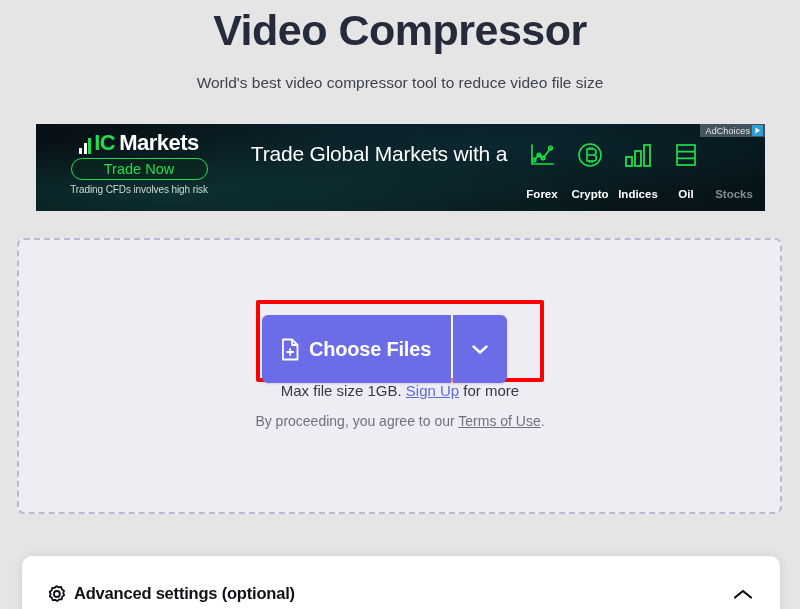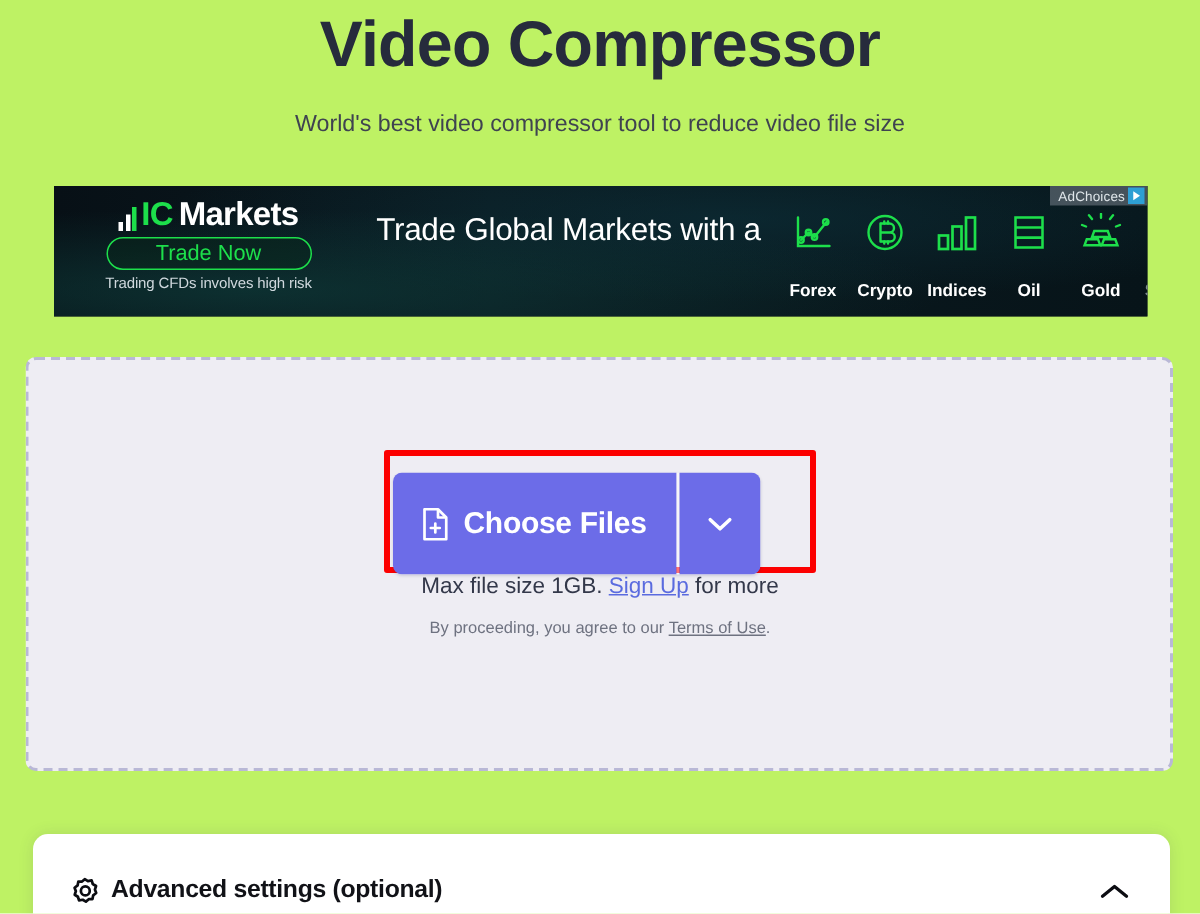--- a/index.html
+++ b/index.html
@@ -8,21 +8,21 @@
     height: 609px;
     background: #ffffff;
     font-family: "Liberation Sans", sans-serif;
     overflow: hidden;
   }
 
   .page {
     position: relative;
     width: 800px;
     height: 609px;
-    background: #bef264;
+    background: #e5e5e5;
   }
 
   
   .page-title {
     position: absolute;
     top: 6px;
     left: 0;
     width: 800px;
     text-align: center;
     font-size: 43px;
@@ -218,21 +218,21 @@
     text-align: center;
     font-size: 15px;
     color: #33384a;
   }
   .maxsize a { color: #5a6bdf; text-decoration: underline; cursor:pointer; }
   .terms {
     position: absolute;
     left: 0; width: 800px;
     top: 413px;
     text-align: center;
-    font-size: 11px;
+    font-size: 14px;
     color: #6e7280;
   }
   .terms a { color: #6e7280; text-decoration: underline; cursor:pointer; }
 
   
   .adv-card {
     position: absolute;
     left: 22px;
     top: 556px;
     width: 758px;
@@ -336,31 +336,20 @@
       </div>
       <div class="ad-icon-item">
         <span class="glyph">
           <svg width="24" height="26" viewBox="0 0 24 26" fill="none" stroke="#1ddf4b" stroke-width="1.7">
             <rect x="3" y="3" width="18" height="20"></rect>
             <path d="M3 9.6 H21 M3 16.4 H21"></path>
           </svg>
         </span>
         <span class="lbl">Oil</span>
       </div>
-      <div class="ad-icon-item">
-        <span class="glyph">
-          <svg width="28" height="26" viewBox="0 0 28 26" fill="none" stroke="#1ddf4b" stroke-width="1.6">
-            <path d="M8 4 L6 1.5 M14 3.2 V0.6 M20 4 L22 1.5 M4 9 L1.4 8 M24 9 L26.6 8" stroke-linecap="round"></path>
-            <path d="M9.5 12 H18.5 L20 16 H8 Z"></path>
-            <path d="M4.5 17.5 H12 L13.5 21.5 H3 Z"></path>
-            <path d="M16 17.5 H23.5 L25 21.5 H14.5 Z"></path>
-          </svg>
-        </span>
-        <span class="lbl">Gold</span>
-      </div>
       <div class="ad-icon-item dim">
 
         <span class="lbl">Stocks</span>
       </div>
     </div>
   </div>
 
   <div class="dropzone"></div>
 
   <div class="choose-wrap"></div>

